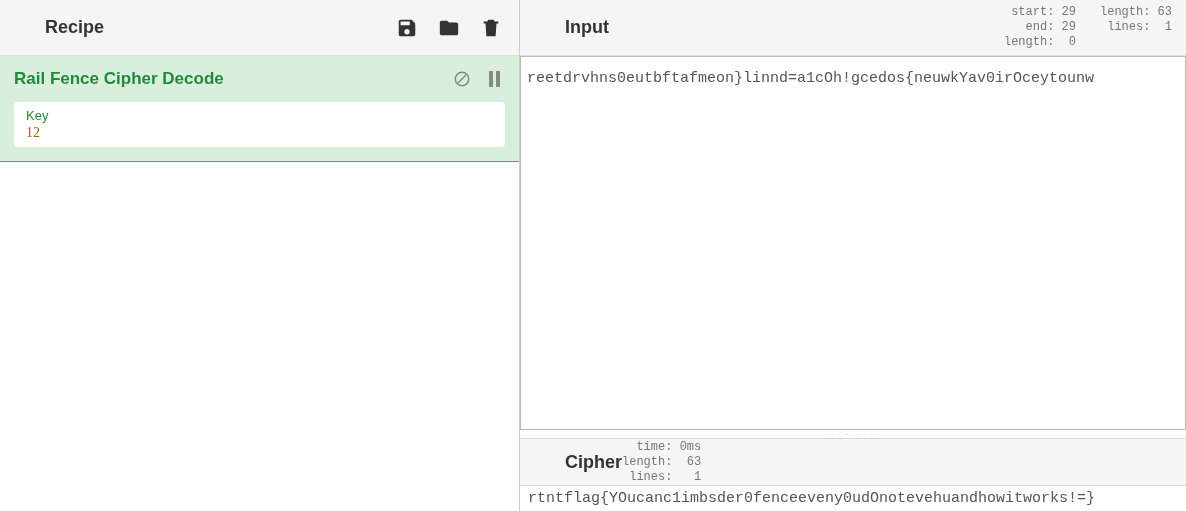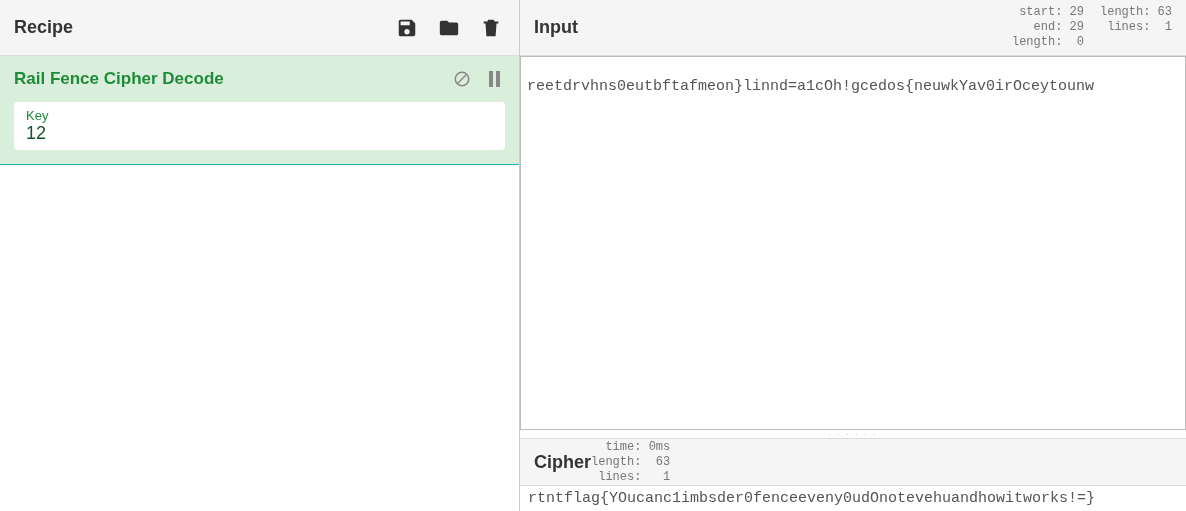--- a/index.html
+++ b/index.html
@@ -1,37 +1,37 @@
 <!DOCTYPE html>
 <html><head>
 <meta charset="utf-8">
 <style>
   * { box-sizing: border-box; margin: 0; padding: 0; }
   body { font-family: -apple-system, BlinkMacSystemFont, "Segoe UI", Helvetica, Arial, sans-serif; background: #fff; width: 1186px; height: 511px; overflow: hidden; display: flex; }
   .left-pane { width: 520px; border-right: 1px solid #ccc; display: flex; flex-direction: column; }
   .right-pane { flex: 1; display: flex; flex-direction: column; position: relative; }
   .section-header { background: #f5f5f5; border-bottom: 1px solid #ddd; display: flex; align-items: center; padding: 0 14px; height: 56px; }
-  .section-title { font-size: 18px; font-weight: 700; color: #333; }
+  .section-title { font-size: 18px; font-weight: 700; color: #333; margin-left: 31px; }
   .recipe-header .spacer { flex: 1; }
   .icon-btn { width: 28px; height: 28px; display: inline-flex; align-items: center; justify-content: center; margin-left: 14px; cursor: pointer; color: #333; }
   .icon-btn svg { width: 22px; height: 22px; fill: currentColor; }
   .op-block { background: #d9eedb; border-bottom: 1px solid #14b8a6; padding: 12px 14px 14px; }
   .op-title-row { display: flex; align-items: center; margin-bottom: 12px; }
   .op-title { font-size: 17px; font-weight: 700; color: #1f8b3b; flex: 1; }
   .op-ctrl { width: 22px; height: 22px; display: inline-flex; align-items: center; justify-content: center; margin-left: 10px; color: #888; cursor: pointer; }
   .op-ctrl svg { width: 18px; height: 18px; fill: none; stroke: currentColor; stroke-width: 2; }
   .op-args { display: flex; gap: 21px; }
   .arg-box { background: #fff; border-radius: 4px; padding: 6px 12px 6px; flex: 1; }
   .arg-label { font-size: 13px; color: #1f8b3b; margin-bottom: 0px; }
-  .arg-value { font-family: Liberation Sans, sans-serif; font-size: 18px; color: #14532d; border: none; outline: none; width: 100%; background: transparent; }
+  .arg-value { font-family: Liberation Serif, serif; font-size: 14px; color: #a16207; border: none; outline: none; width: 100%; background: transparent; }
   .input-header { display: flex; align-items: center; }
   .input-header .spacer { flex: 1; }
   .stats { font-family: "Consolas","Menlo","Courier New",monospace; font-size: 12px; color: #777; line-height: 1.25; white-space: pre; text-align: right; }
-  .stats-pair { display: flex; gap: 16px; }
-  .io-text { flex: 1; width: 100%; border: 1px solid #bbb; border-top: 1px solid #bbb; padding: 20px 6px; font-family: "Consolas","Menlo","Courier New",monospace; font-size: 15px; color: #555; resize: none; outline: none; line-height: 1.35; }
+  .stats-pair { display: flex; gap: 24px; }
+  .io-text { flex: 1; width: 100%; border: 1px solid #bbb; border-top: 1px solid #bbb; padding: 12px 6px; font-family: "Consolas","Menlo","Courier New",monospace; font-size: 15px; color: #555; resize: none; outline: none; line-height: 1.35; }
   .input-section { flex: 1; display: flex; flex-direction: column; min-height: 0; }
   .input-body { flex: 1; display: flex; }
   .divider-dots { height: 8px; background: #fff; position: relative; display:flex; align-items:center; justify-content:center;}
   .divider-dots::before { content: "· · · · · ·"; color:#bbb; font-size:8px; letter-spacing:2px;}
   .output-section { display: flex; flex-direction: column; }
   .output-header { background: #f5f5f5; border-top: 1px solid #ddd; border-bottom: 1px solid #ddd; display: flex; align-items: center; padding: 0 14px; height: 48px; }
   .output-text { padding: 4px 8px; font-family: "Consolas","Menlo","Courier New",monospace; font-size: 15px; color: #555; white-space: pre-wrap; word-break: break-all; }
   .pause-bars { display:flex; gap:3px; }
   .pause-bars span { display:block; width:4px; height:16px; background:#888; }
 </style>

